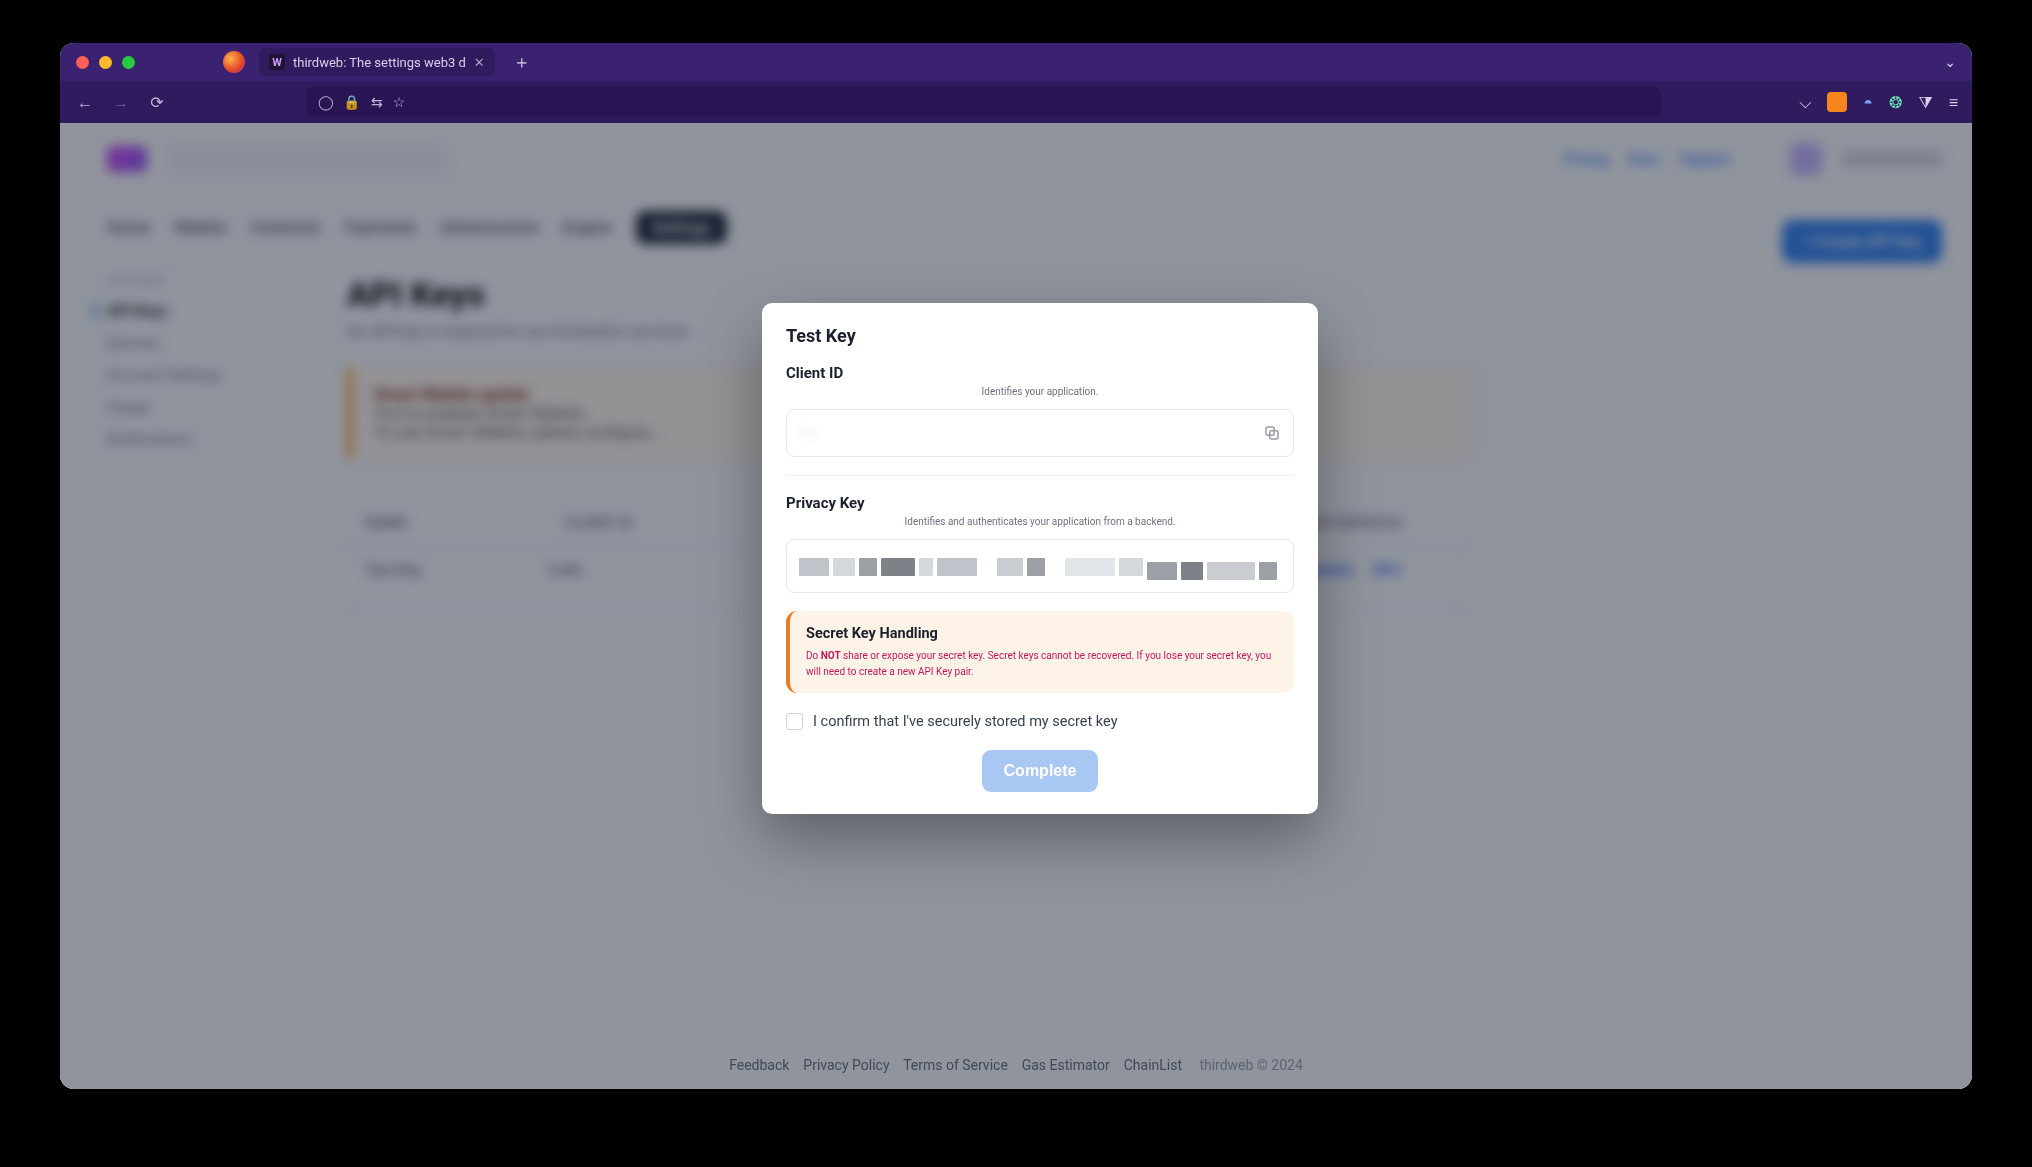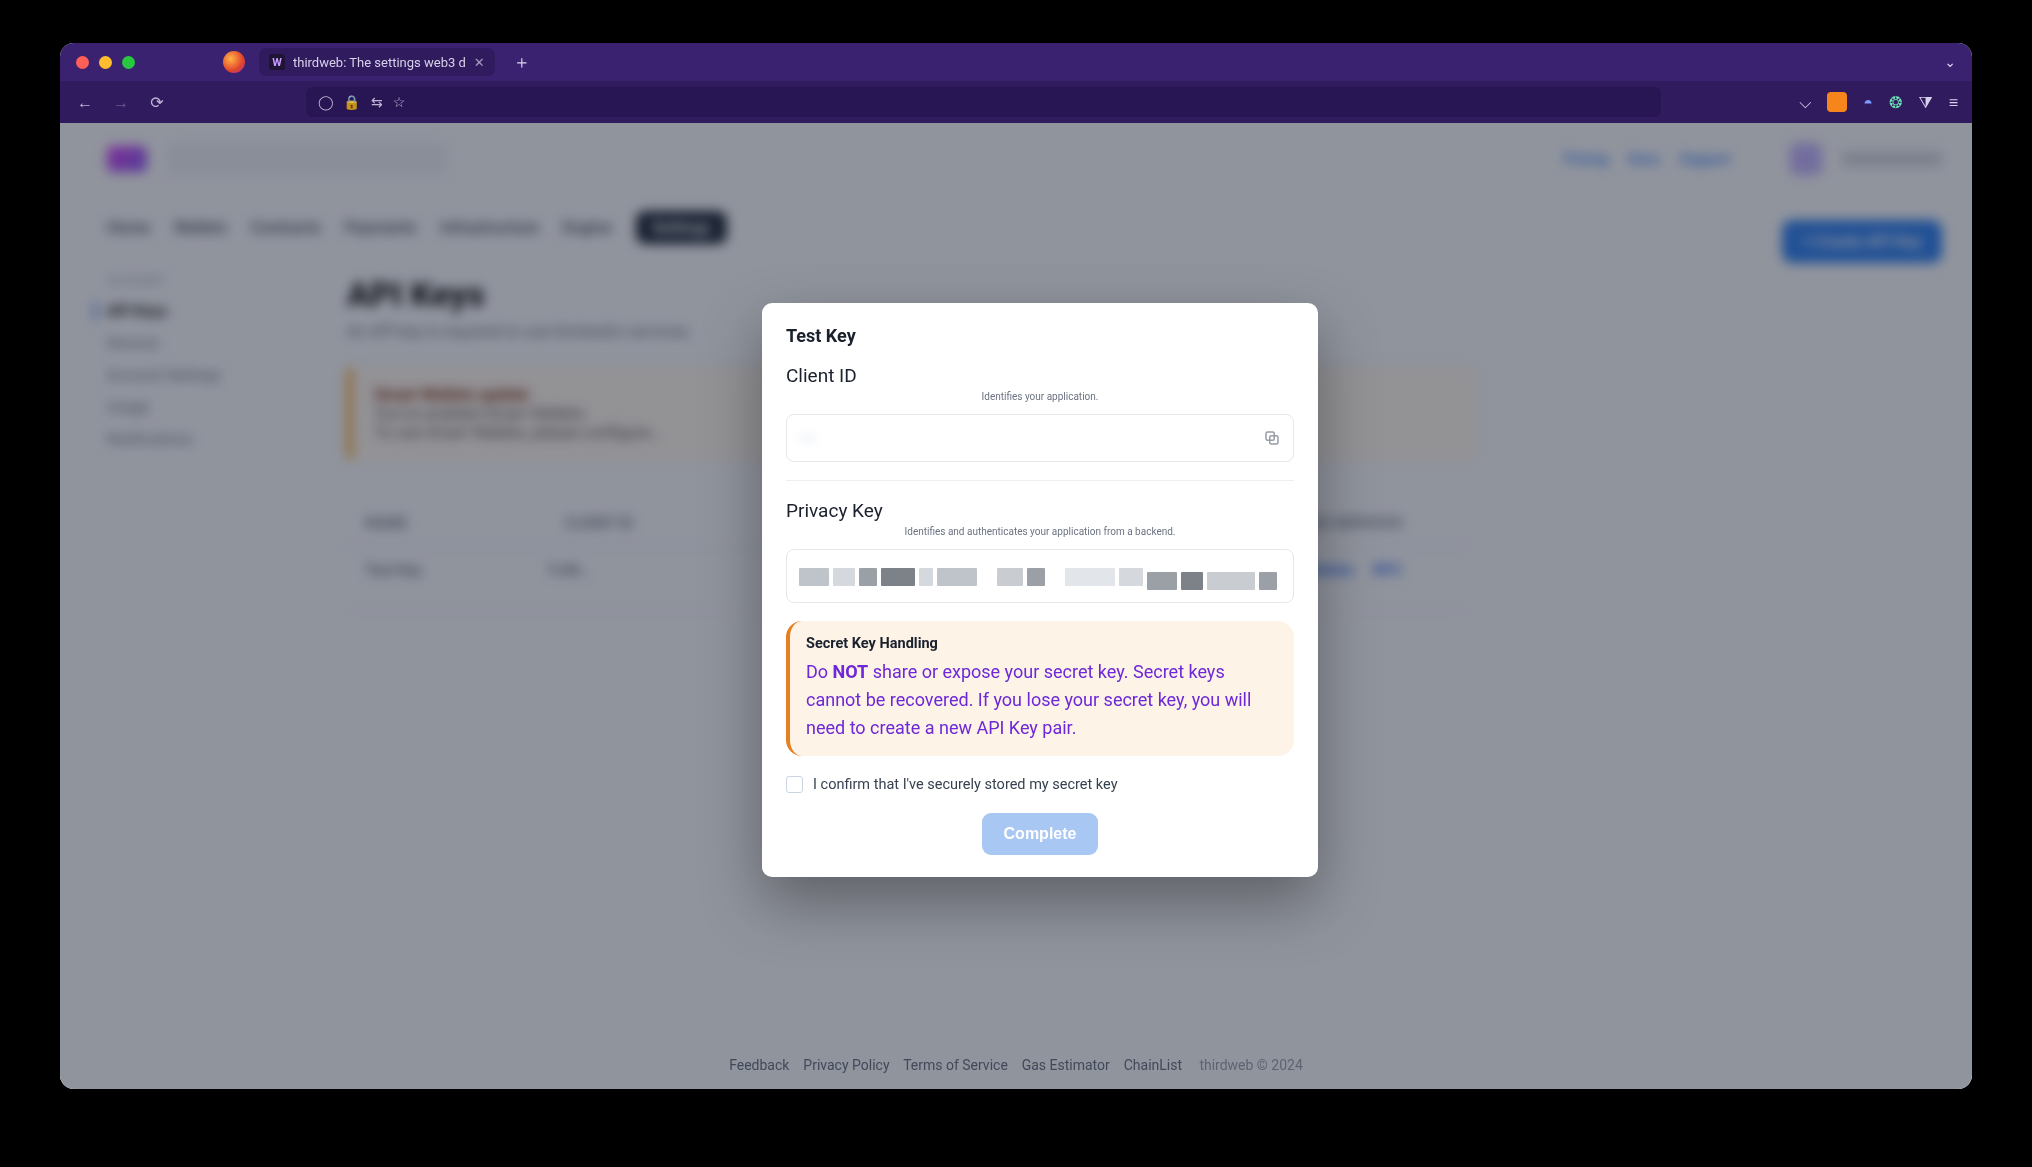--- a/index.html
+++ b/index.html
@@ -71,31 +71,31 @@
   .tbl .row{border-bottom:1px solid #f1f3f5;}
   .chip{color:#2563eb;font-weight:600;margin-right:16px;}
   .footer{position:absolute;bottom:16px;left:0;right:0;text-align:center;color:#6b7280;font-size:14px;}
 
   
   .scrim{position:absolute;inset:80px 0 0 0;background:rgba(15,23,42,.45);}
 
   
   .modal{position:absolute;left:702px;top:260px;width:508px;background:#fff;border-radius:10px;box-shadow:0 25px 60px rgba(0,0,0,.35);padding:22px 24px;color:var(--modal-text);}
   .modal h2{margin:0 0 18px 0;font-size:18px;font-weight:700;}
-  .field-lbl{font-size:19px;font-weight:400;margin-bottom:4px;}
+  .field-lbl{font-size:15px;font-weight:700;margin-bottom:4px;}
   .field-desc{font-size:10px;color:var(--modal-sub);margin-bottom:12px;text-align:center;}
   .input-box{border:1px solid #e5e7eb;border-radius:8px;height:46px;display:flex;align-items:center;padding:0 12px;justify-content:space-between;color:#9ca3af;}
   .copy-ico{width:18px;height:18px;opacity:.7;}
   .hr{height:1px;background:#edf0f3;margin:18px -0px;}
   .secret-box{border:1px solid #e5e7eb;border-radius:8px;padding:18px 12px 12px 12px;}
   .mosaic{display:flex;flex-wrap:wrap;gap:4px;}
   .mosaic span{height:18px;display:inline-block;border-radius:1px;}
-  .warn{margin-top:18px;border-left:4px solid var(--warn-border);background:var(--warn-bg);border-radius:16px;padding:14px 16px;}
+  .warn{margin-top:18px;border-left:4px solid var(--warn-border);background:var(--warn-bg);border-radius:11px;padding:14px 16px;}
   .warn .t{font-weight:700;font-size:14.5px;margin-bottom:6px;}
-  .warn .b{font-size:18px;line-height:1.55;color:#6d28d9;}
+  .warn .b{font-size:10px;line-height:1.55;color:#be185d;}
   .confirm{display:flex;align-items:center;gap:10px;margin-top:20px;font-size:14.5px;color:#374151;}
   .confirm .cb{width:15px;height:15px;border:1.5px solid #cbd5e1;border-radius:3px;background:#fff;}
   .actions{display:flex;justify-content:center;margin-top:20px;}
   .complete{background:var(--accent-blue-disabled);color:#fff;font-weight:700;font-size:16px;padding:12px 22px;border-radius:9px;border:none;}
 </style>
 </head>
 <body>
 
 <div class="stage">
   <div class="window">

